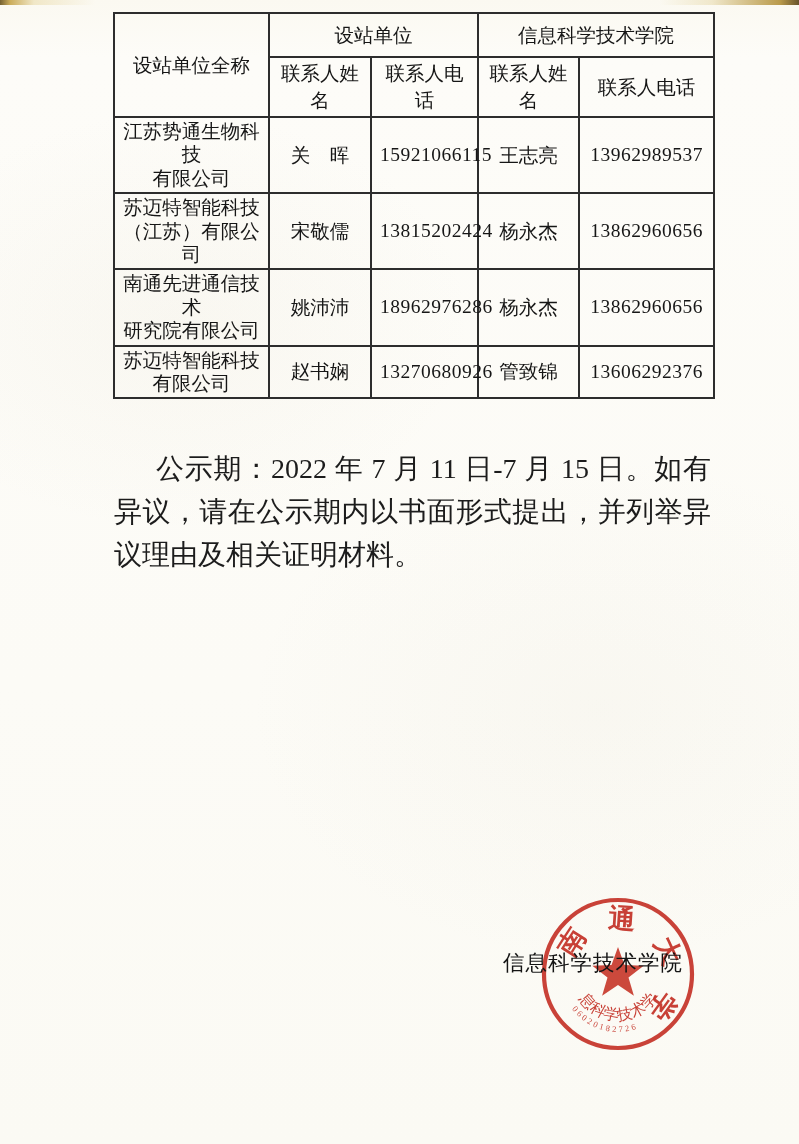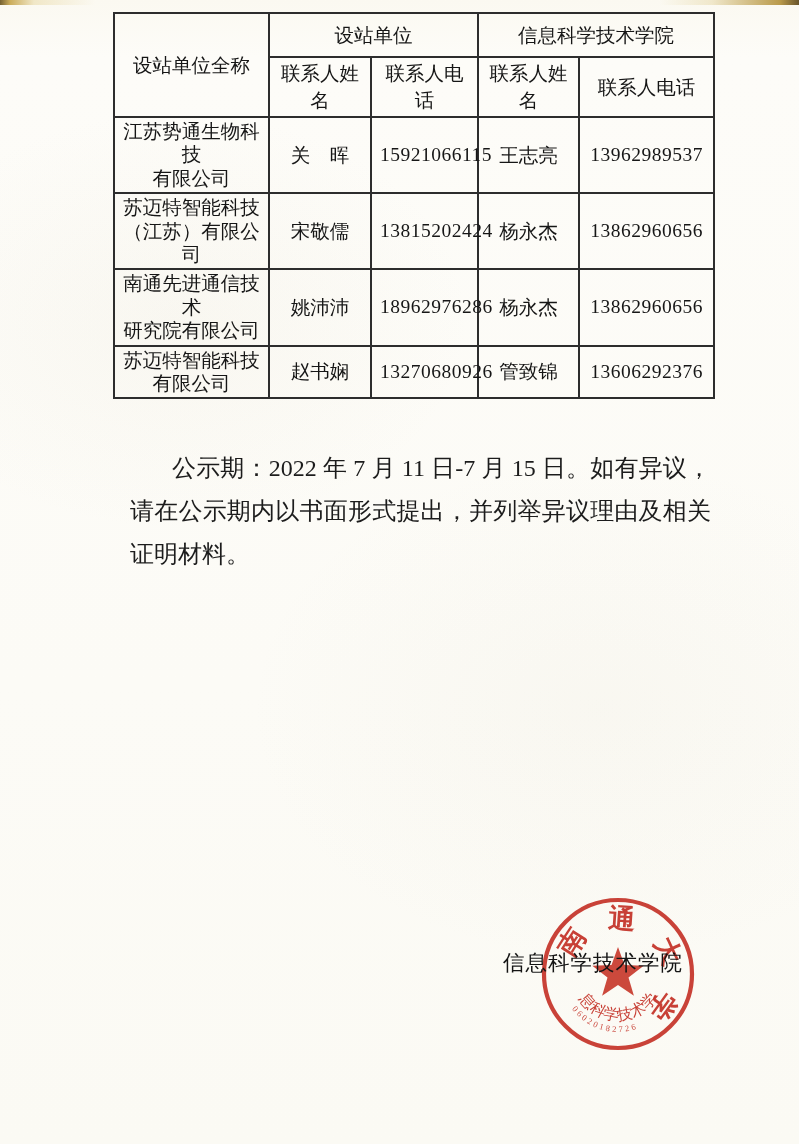--- a/index.html
+++ b/index.html
@@ -59,26 +59,25 @@
     font-size:19.5px;
     color:#161616;
     padding:2px 8px;
   }
   .station-table thead tr{ height:44px; }
   .station-table tbody tr{ height:47px; }
   .company-cell{ white-space:pre-line; line-height:1.2; }
   .phone-cell{ font-size:20px; letter-spacing:0.5px;border-radius:17px; }
   .footer-par{
     margin-top:48px;
-    font-size:24px;
+    font-size:28px;
     line-height:43px;
     text-align:justify;
     text-indent:42px;
     color:#1c1c1c;
-    margin-left:16px;
   }
   .contact-par{
     font-size:21px;
     line-height:43px;
     text-indent:42px;
     color:#1c1c1c;
   }
   .signature{
     position:absolute;
     font-size:21.5px;

